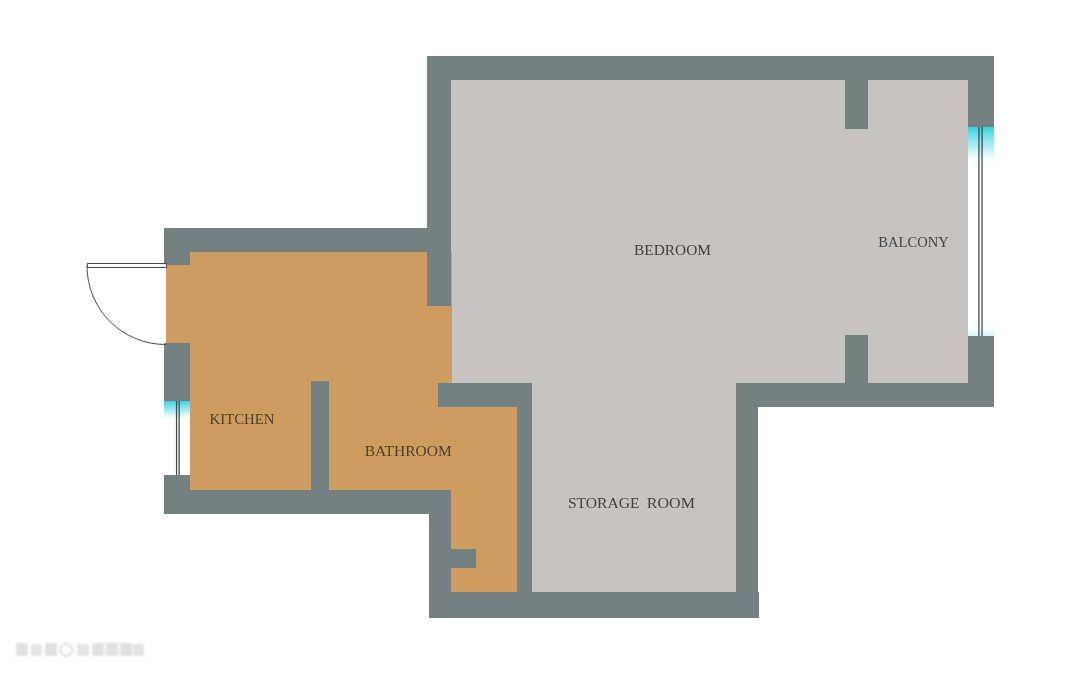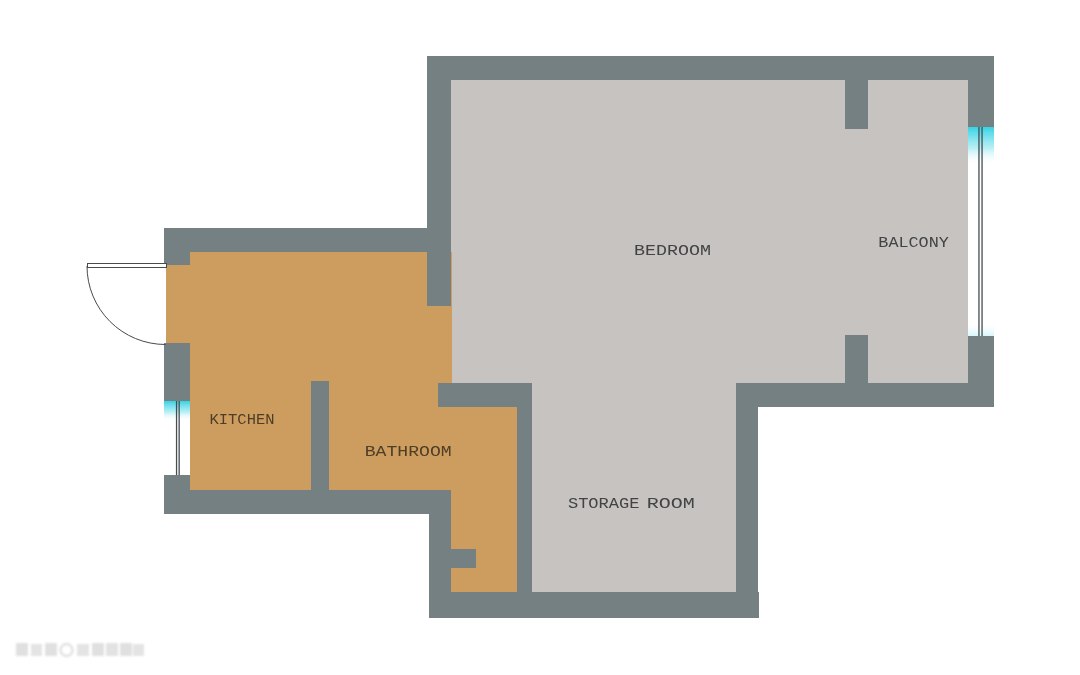--- a/index.html
+++ b/index.html
@@ -1,16 +1,16 @@
 <!DOCTYPE html>
 <html><head>
 <meta charset="utf-8">
 <style>
   html,body{margin:0;padding:0;background:#ffffff;}
-  #plan{width:1080px;height:675px;position:relative;font-family:Liberation Mono, monospace;}
+  #plan{width:1080px;height:675px;position:relative;font-family:Liberation Serif, serif;}
 </style>
 </head>
 <body>
 <div id="plan">
 <svg width="1080" height="675" viewBox="0 0 1080 675" xmlns="http://www.w3.org/2000/svg">
   <defs>
     <linearGradient id="cyanDown" x1="0" y1="0" x2="0" y2="1">
       <stop offset="0" stop-color="#35d3e4"></stop>
       <stop offset="0.55" stop-color="#9fe9f2" stop-opacity="0.75"></stop>
       <stop offset="1" stop-color="#ffffff" stop-opacity="0"></stop>

